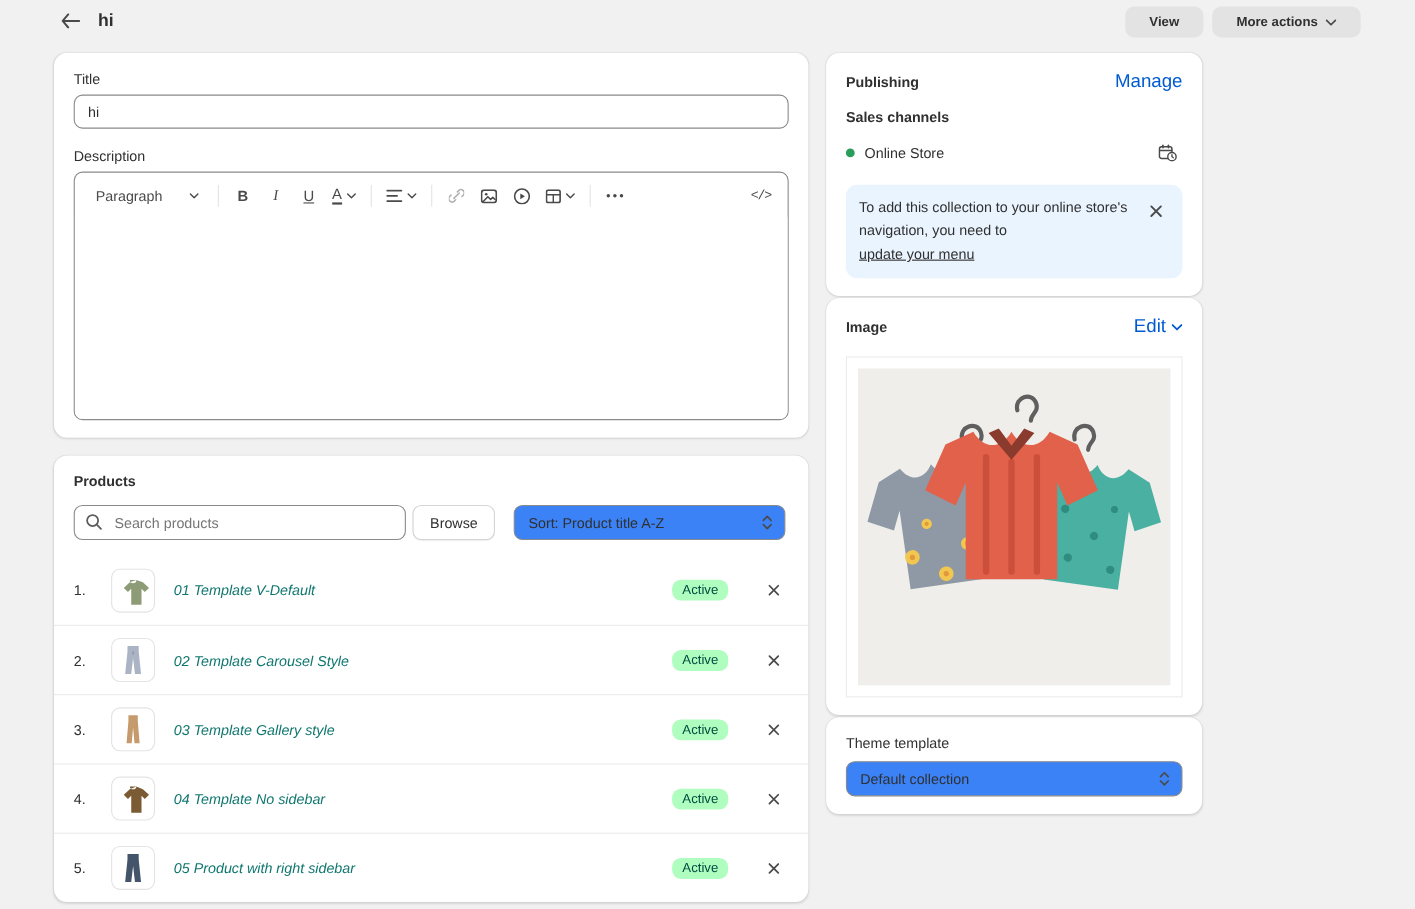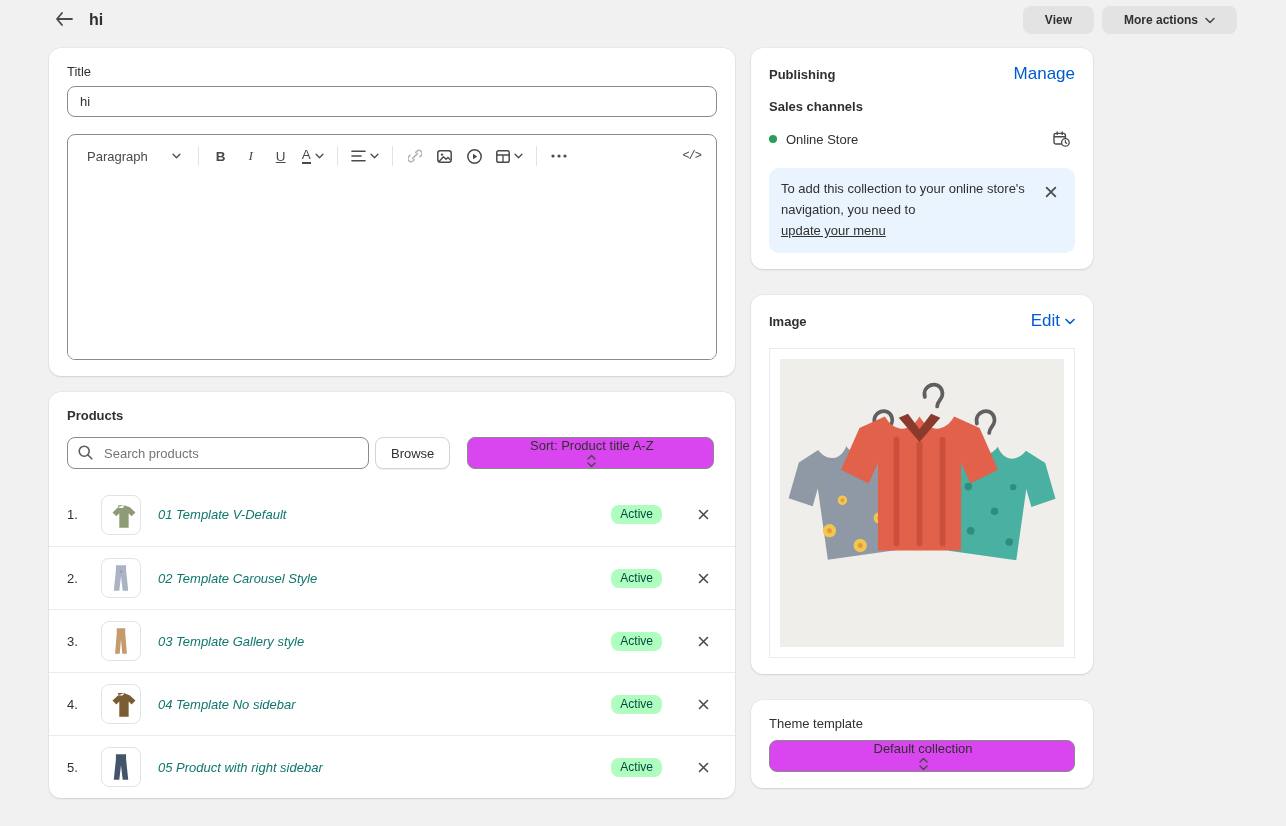--- a/index.html
+++ b/index.html
@@ -16,21 +16,21 @@
   .topbar-left { display:flex; align-items:center; }
   .back-btn { border:none; background:none; cursor:pointer; font-size:18px; color:#4a4a4a; padding:4px 6px; border-radius:8px; line-height:1; }
   .page-title { font-size:16px; font-weight:700; margin:0 0 0 10px; color:#303030; }
   .topbar-right { display:flex; gap:8px; }
   .btn-gray { background:#e3e3e3; border:none; border-radius:8px; height:28px; padding:0 22px;
     font-family:inherit; font-size:12px; font-weight:600; color:#303030;
     display:inline-flex; align-items:center; gap:7px; cursor:pointer; }
   
   .layout { display:flex; gap:16px; align-items:flex-start; }
   .col-main { width:686px; display:flex; flex-direction:column; gap:16px; }
-  .col-side { width:342px; display:flex; flex-direction:column; gap:26px; }
+  .col-side { width:342px; display:flex; flex-direction:column; gap:2px; }
   .card { background:#fff; border-radius:12px;
     box-shadow:0 1px 2px rgba(31,33,36,.12), 0 0 0 .5px rgba(0,0,0,.06); }
   .pad { padding:16px 18px; }
   
   .field-label { display:block; margin:0 0 7px; color:#303030; }
   .text-input { width:100%; height:31px; border:1px solid #8a8a8a; border-radius:8px;
     padding:0 12px; font:inherit; color:#303030; background:#fff; outline:none; }
   .desc-block { margin-top:17px; }
   .editor { border:1px solid #8a8a8a; border-radius:8px; overflow:hidden; }
   .editor-toolbar { display:flex; align-items:center; gap:2px; padding:6px 10px 4px; }
@@ -49,22 +49,22 @@
   .editor-body { height:184px; background:#fff; cursor:text; }
   
   .products-head { padding:16px 18px 0; }
   .card-h2 { font-size:13px; font-weight:700; margin:0; color:#303030; }
   .controls { display:flex; align-items:center; padding:14px 18px 14px; }
   .search-box { position:relative; width:302px; }
   .search-box .text-input { padding-left:36px; height:32px; color:#616161; }
   .search-icon-wrap { position:absolute; left:11px; top:8px; }
   .btn-white { background:#fff; border:1px solid #d4d4d4; box-shadow:0 1px 0 rgba(0,0,0,.06);
     border-radius:8px; height:32px; padding:4px 15px; font:inherit; font-weight:500; color:#303030; cursor:pointer; margin-left:6px; }
-  .select-box { height:32px; border:1px solid #8a8a8a; border-radius:8px; background:#d946ef;
-    display:flex; align-items:center; justify-content:space-between; padding:0 10px 0 12px; cursor:pointer;flex-direction:column; }
+  .select-box { height:32px; border:1px solid #8a8a8a; border-radius:8px; background:#3b82f6;
+    display:flex; align-items:center; justify-content:space-between; padding:0 10px 0 12px; cursor:pointer; }
   .sort-select { width:247px; margin-left:17px; }
   .prow { display:flex; align-items:center; height:63px; padding:0 18px; border-top:1px solid #ebebeb; }
   .prow:first-child { border-top:none; }
   .prow .idx { width:34px; color:#303030; }
   .thumb { width:40px; height:40px; border:1px solid #e3e3e3; border-radius:8px; background:#fff;
     display:flex; align-items:center; justify-content:center; margin-right:17px; overflow:hidden; flex:none; }
   .pname { flex:1; color:#0f766e;font-style:italic; }
   .badge { background:#affebf; color:#014b40; border-radius:8px; padding:2px 9px 3px; font-size:12px; margin-right:27px; }
   .icon-btn { width:28px; height:28px; display:flex; align-items:center; justify-content:center;
     border:none; background:none; cursor:pointer; border-radius:6px; padding:0; }
@@ -110,20 +110,21 @@
   </div>
 
   <div class="layout">
 
     <div class="col-main">
 
       <section class="card pad">
         <label class="field-label">Title</label>
         <input class="text-input" type="text" value="hi" style="">
         <div class="desc-block">
+          <label class="field-label">Description</label>
           <div class="editor">
             <div class="editor-toolbar">
               <button class="tb-btn paragraph-btn">
                 <span>Paragraph</span>
                 <svg width="9" height="6" viewBox="0 0 10 7">
                     <path d="M1 1.5 L5 5.5 L9 1.5" stroke="#4a4a4a" stroke-width="1.5" fill="none" stroke-linecap="round" stroke-linejoin="round"></path>
                   </svg>
               </button>
               <span class="tb-divider"></span>
               <button class="tb-btn tb-bold">B</button>

